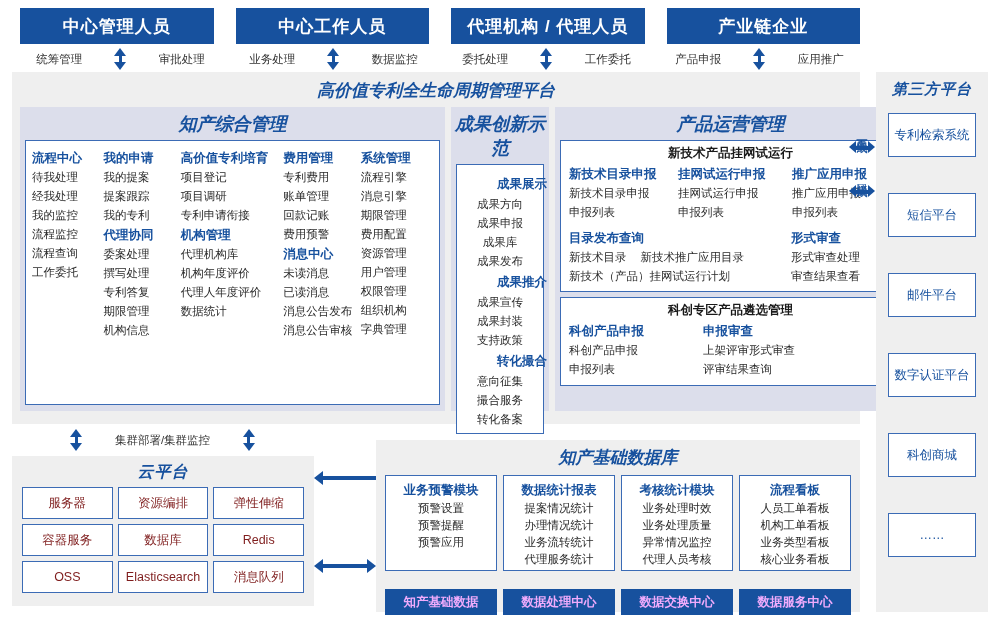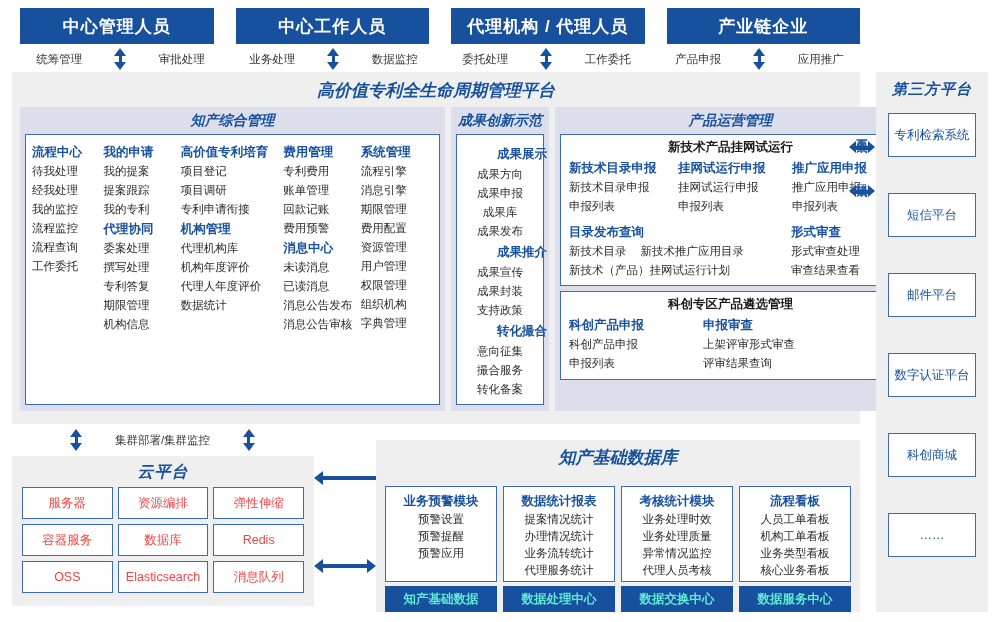--- a/index.html
+++ b/index.html
@@ -35,21 +35,21 @@
                   height: 8px; background: #17519e; }
 
   
   .platform { position: absolute; left: 12px; top: 72px; width: 848px; height: 352px;
               background: #efefef; }
   .platform-title { text-align: center; font-size: 17px; font-weight: bold;
                     font-style: italic; color: #17519e; padding: 7px 0 5px; }
   .plat-cols { display: flex; gap: 6px; padding: 0 8px 8px; height: 312px; }
 
   .sect { background: #dcdeeb; display: flex; flex-direction: column; }
-  .sect-hdr { text-align: center; font-size: 14px; font-weight: bold;
+  .sect-hdr { text-align: center; font-size: 18px; font-weight: bold;
               font-style: italic; color: #17519e; padding: 5px 0 4px; }
   .sect-body { flex: 1; background: #fff; border: 1.5px solid #3b6bb5; margin: 0 5px 6px; }
 
   .s-zhichan { width: 425px; }
   .s-chengguo { width: 98px; }
   .s-chanpin  { flex: 1; }
 
   
   .col-wrap { display: flex; padding: 7px 6px 4px; gap: 1px; }
   .col { display: flex; flex-direction: column; }
@@ -111,21 +111,21 @@
   
   .cloud { position: absolute; left: 12px; top: 456px; width: 302px; height: 150px;
            background: #efefef; }
   .cloud-title { text-align: center; font-size: 16px; font-weight: bold;
                  font-style: italic; color: #17519e; padding: 6px 0 4px;
                  letter-spacing: 1px; }
   .cloud-grid { display: grid; grid-template-columns: repeat(3, 1fr);
                 gap: 5px; padding: 0 10px 10px; }
   .cloud-cell { height: 32px; border: 1.5px solid #3b6bb5; background: #fff;
                 display: flex; align-items: center; justify-content: center;
-                font-size: 12.5px; color: #ef4444; }
+                font-size: 12.5px; color: #7f1d1d; }
 
   
   .mid-arrows { position: absolute; left: 314px; top: 470px; width: 62px; height: 120px; }
   .single-arrow { position: absolute; left: 0; top: 0; width: 62px; height: 16px; }
   .single-arrow .bar { position: absolute; top: 6px; left: 8px; right: 0;
                        height: 3.5px; background: #17519e; }
   .single-arrow::before { content: ""; position: absolute; left: 0; top: 1px;
     width: 0; height: 0; border-top: 7px solid transparent;
     border-bottom: 7px solid transparent; border-right: 9px solid #17519e; }
   .both-arrow { position: absolute; left: 0; top: 88px; width: 62px; height: 16px; }
@@ -134,30 +134,30 @@
   .both-arrow::before, .both-arrow::after { content: ""; position: absolute; top: 1px;
     width: 0; height: 0; border-top: 7px solid transparent;
     border-bottom: 7px solid transparent; }
   .both-arrow::before { left: 0; border-right: 9px solid #17519e; }
   .both-arrow::after  { right: 0; border-left: 9px solid #17519e; }
 
   
   .dbpanel { position: absolute; left: 376px; top: 440px; width: 484px; height: 172px;
              background: #efefef; }
   .db-title { text-align: center; font-size: 17px; font-weight: bold;
-              font-style: italic; color: #17519e; padding: 6px 0 17px; }
+              font-style: italic; color: #17519e; padding: 6px 0 6px; }
   .db-cols { display: flex; gap: 6px; padding: 0 9px; }
   .db-col { flex: 1; }
   .db-card { border: 1.5px solid #3b6bb5; background: #fff; height: 96px;
              display: flex; flex-direction: column; align-items: center;
              padding-top: 4px; }
   .db-card-title { font-size: 12.5px; font-weight: bold; color: #17519e;
                    line-height: 20px; }
   .db-card-item { font-size: 11.5px; color: #2a2a2a; line-height: 17px; }
-  .db-foot { margin-top: 4px; height: 26px; background: #17519e; color: #5eead4;
+  .db-foot { margin-top: 18px; height: 26px; background: #17519e; color: #f0abfc;
              font-size: 12.5px; font-weight: bold; display: flex;
              align-items: center; justify-content: center;
              border: 1.5px solid #17519e; }
 </style>
 </head>
 <body>
 
 <div class="page">
 
   <div class="roles">

